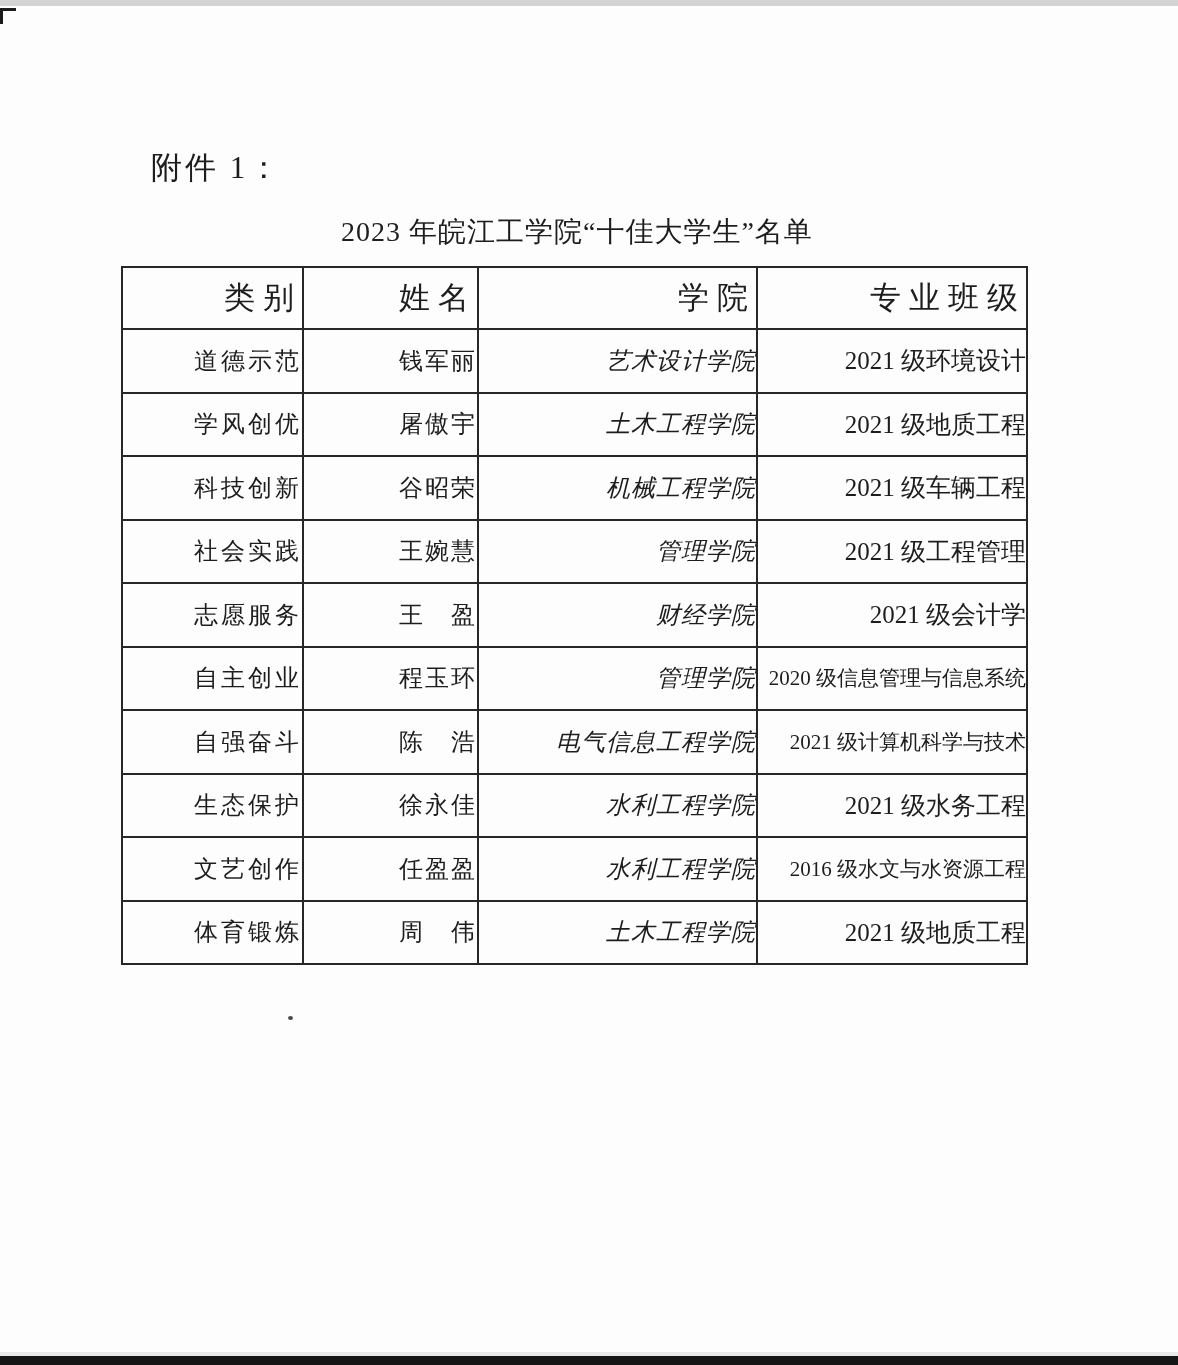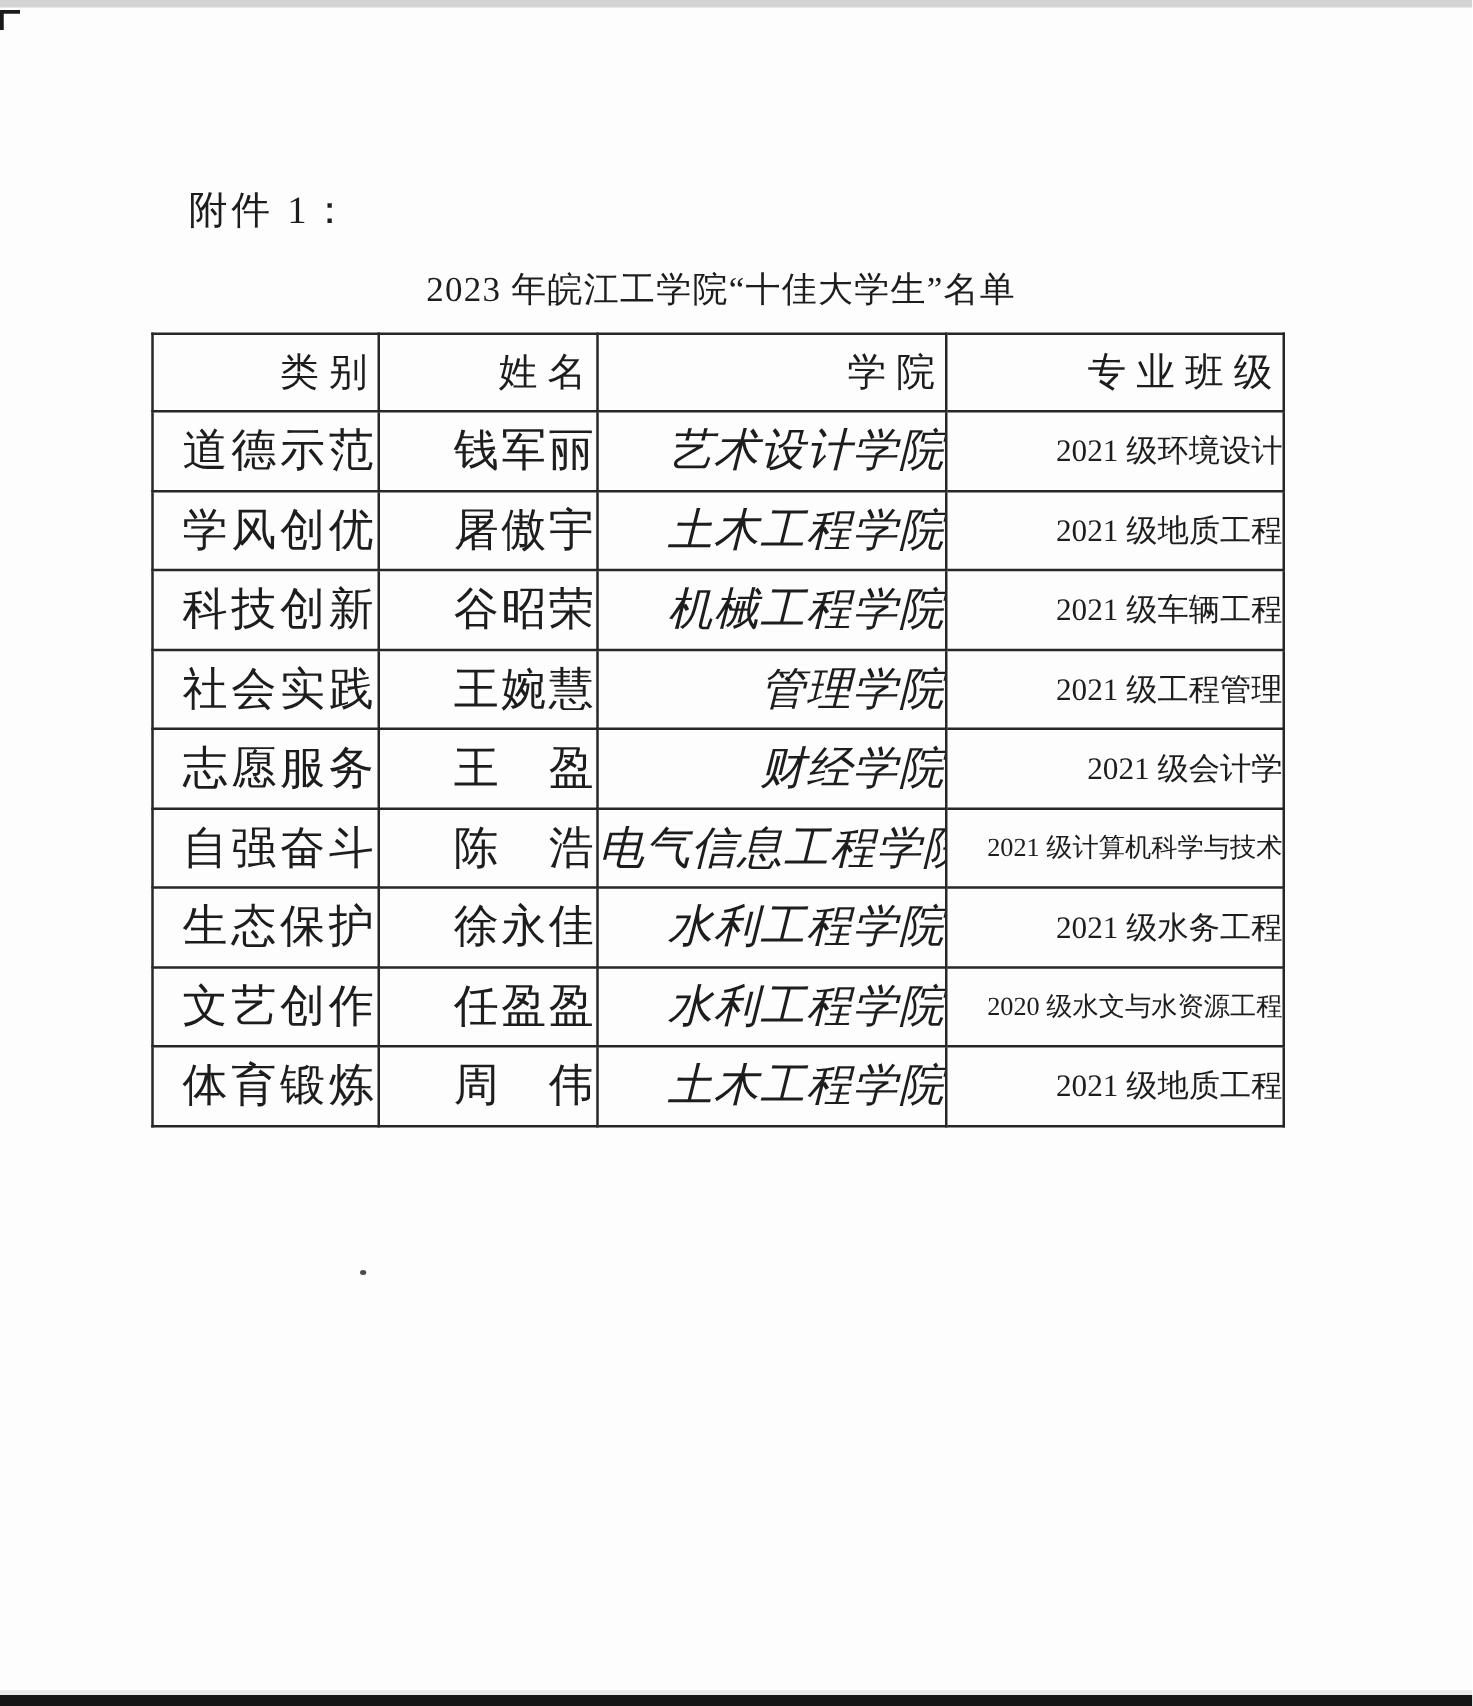--- a/index.html
+++ b/index.html
@@ -32,21 +32,21 @@
   }
   .doc-table th,.doc-table td{
     border:2px solid #272727;
     text-align:right;vertical-align:middle;
     padding:0;white-space:nowrap;overflow:hidden;
     font-weight:normal;
   }
   .doc-table th{
     height:60px;font-size:31px;letter-spacing:8px;padding-left:8px;
   }
-  .doc-table td{height:61.5px;font-size:36px;}
+  .doc-table td{height:61.5px;font-size:24px;}
   td.cat{letter-spacing:3px;padding-left:3px;}
   td.name{letter-spacing:2px;}
   td.college{letter-spacing:1px;font-style:italic;}
   td.major{font-size:25px;letter-spacing:0;}
   td.major.small{font-size:21px;}
   .stray-dot{
     position:absolute;left:288px;top:1016px;width:5px;height:4px;
     background:#4a4a4a;border-radius:50%;
   }
   .bottom-gray{position:absolute;left:0;bottom:9px;width:100%;height:4px;background:#e9e9e9;}
@@ -108,40 +108,46 @@
       <td class="major">2021 级工程管理</td>
     </tr>
 
     <tr>
       <td class="cat">志愿服务</td>
       <td class="name">王　盈</td>
       <td class="college">财经学院</td>
       <td class="major">2021 级会计学</td>
     </tr>
 
+    <tr>
+      <td class="cat">自主创业</td>
+      <td class="name">程玉环</td>
+      <td class="college">管理学院</td>
+      <td class="major small">2020 级信息管理与信息系统</td>
+    </tr>
 
     <tr>
       <td class="cat">自强奋斗</td>
       <td class="name">陈　浩</td>
       <td class="college">电气信息工程学院</td>
       <td class="major small">2021 级计算机科学与技术</td>
     </tr>
 
     <tr>
       <td class="cat">生态保护</td>
       <td class="name">徐永佳</td>
       <td class="college">水利工程学院</td>
       <td class="major">2021 级水务工程</td>
     </tr>
 
     <tr>
       <td class="cat">文艺创作</td>
       <td class="name">任盈盈</td>
       <td class="college">水利工程学院</td>
-      <td class="major small">2020 级水文与水资源工程</td>
+      <td class="major small">2016 级水文与水资源工程</td>
     </tr>
 
     <tr>
       <td class="cat">体育锻炼</td>
       <td class="name">周　伟</td>
       <td class="college">土木工程学院</td>
       <td class="major">2021 级地质工程</td>
     </tr>
   </tbody>
   </table>

